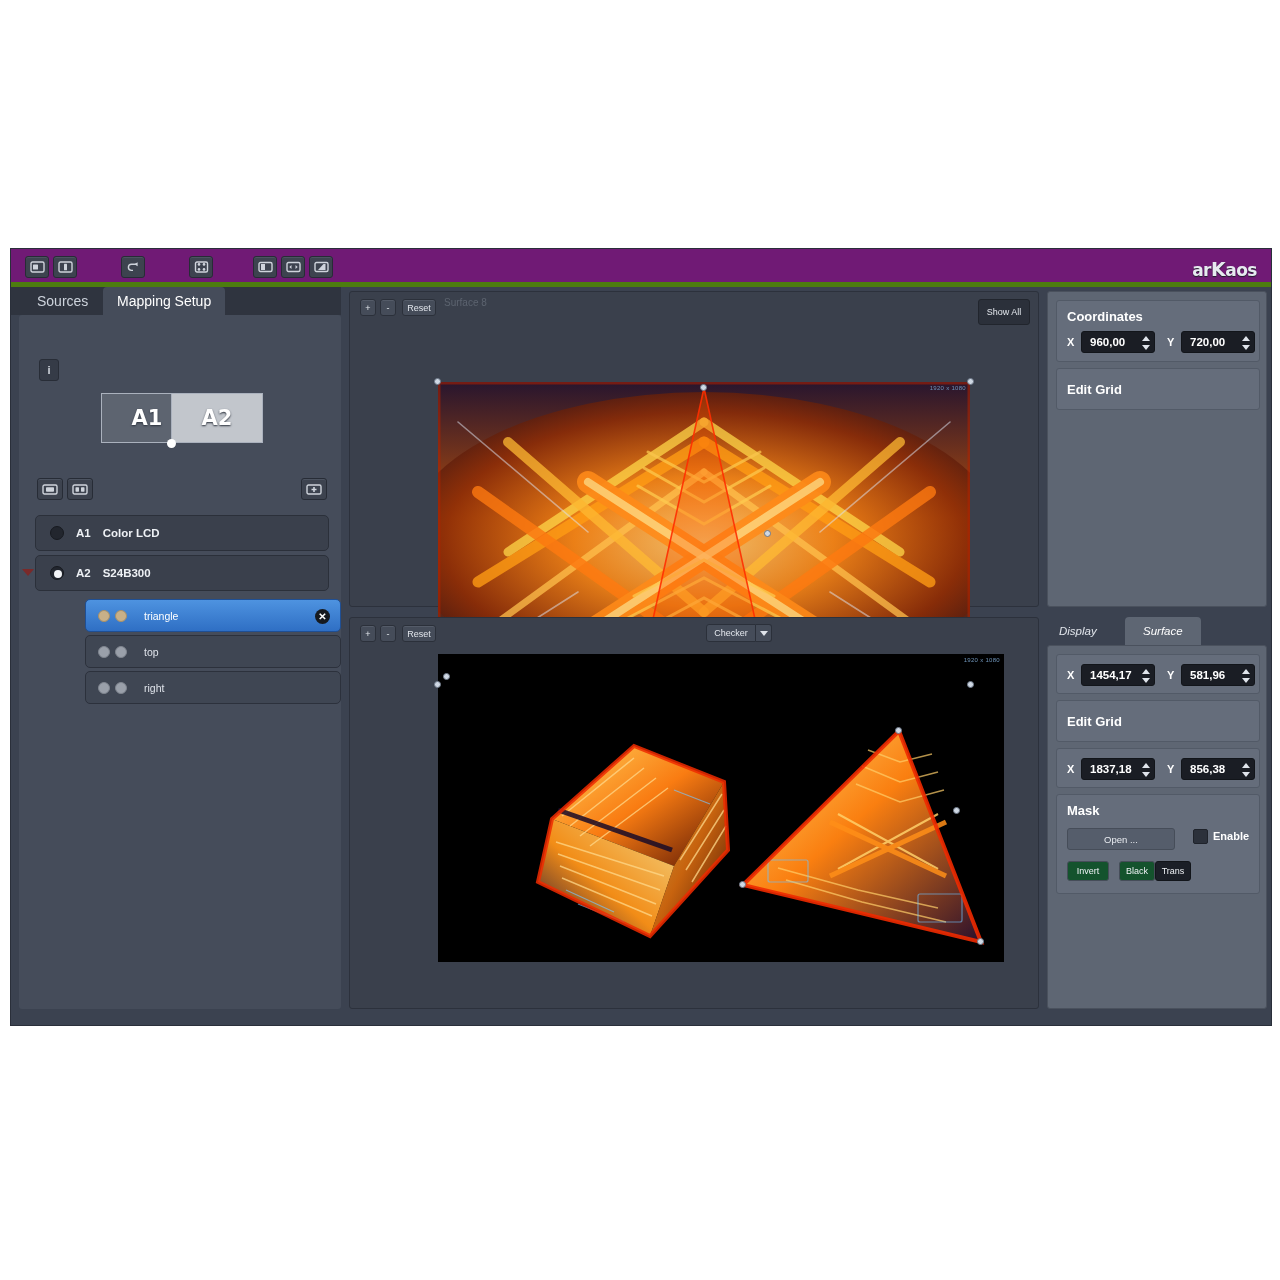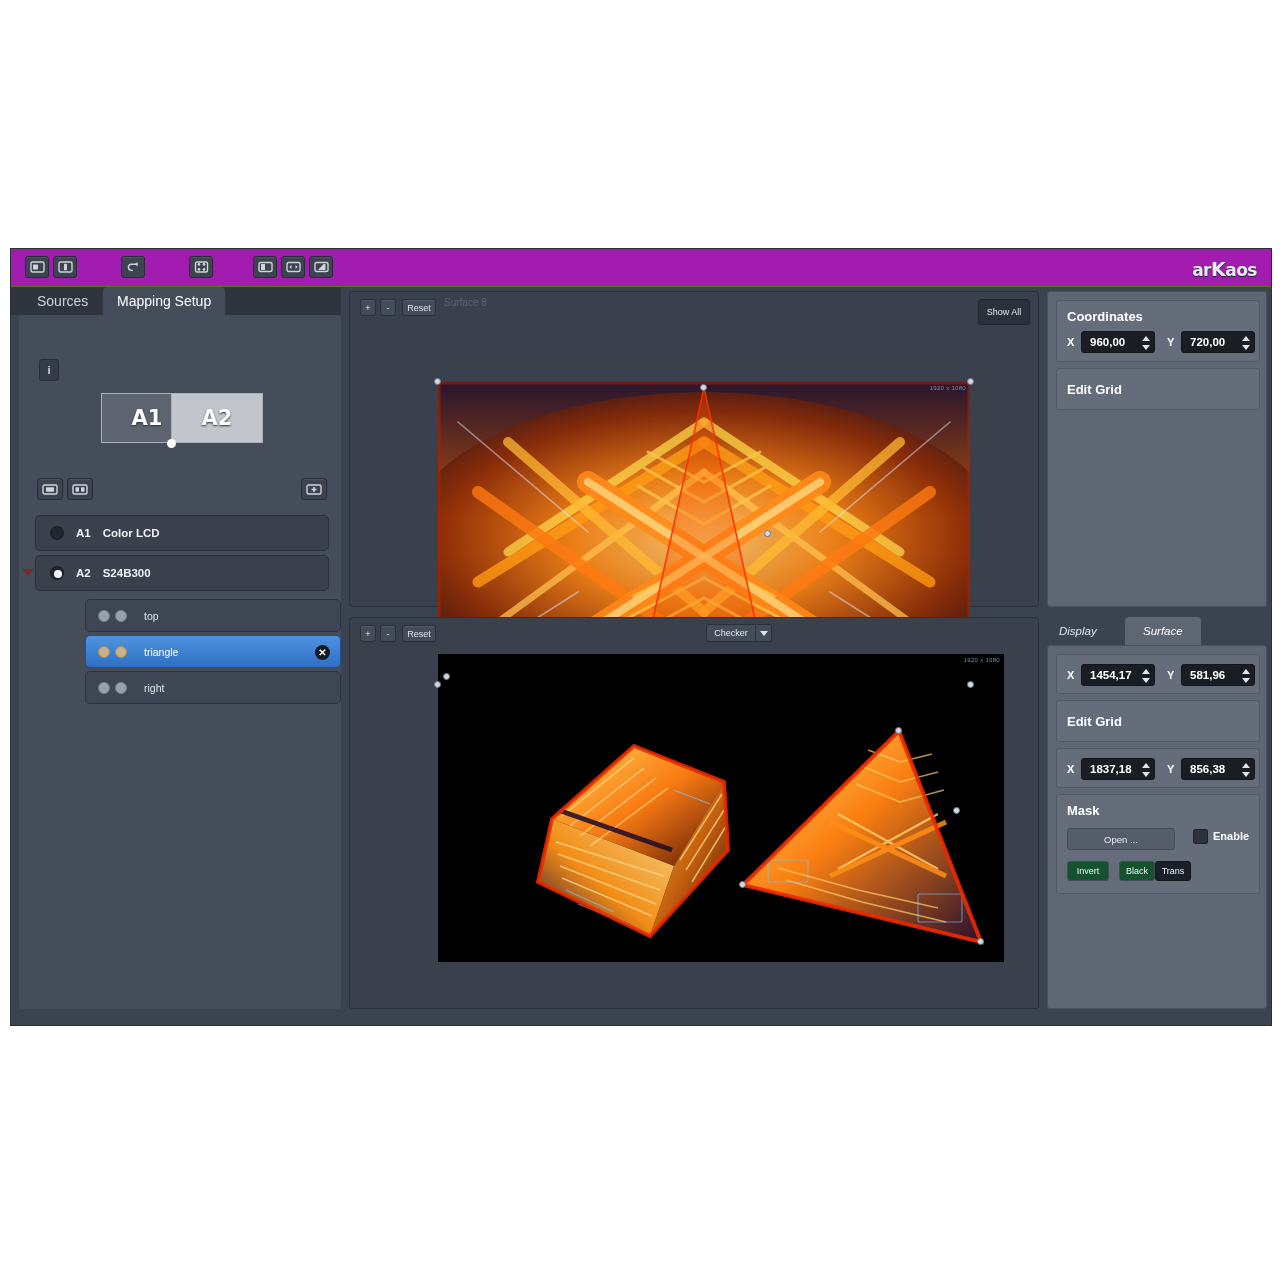--- a/index.html
+++ b/index.html
@@ -14,22 +14,22 @@
     left: 10px; top: 248px;
     width: 1262px; height: 778px;
     background: #3b4250;
     border: 1px solid #2a2f3a;
   }
 
   
   #toolbar {
     position: absolute; left: 0; top: 0;
     width: 100%; height: 38px;
-    background: #a21caf;
-    border-bottom: 1px solid #4d7c0f;
+    background: #701a75;
+    border-bottom: 5px solid #4d7c0f;
   }
   .tb-group { position: absolute; top: 7px; display: flex; gap: 4px; }
   .tb-btn {
     width: 24px; height: 22px;
     background: #3d434f;
     border: 1px solid #272c36;
     border-radius: 3px;
     display: flex; align-items: center; justify-content: center;
     box-shadow: inset 0 1px 0 #4c5360;
   }
@@ -431,30 +431,30 @@
       </div>
 
       <div class="disp-row">
         <span class="caret"></span>
         <span class="radio on"></span>
         <span class="dlabel">A2</span>
         <span>S24B300</span>
       </div>
 
       <div id="surface-list">
-        <div class="surf-row">
-          <span class="dot"></span>
-          <span class="dot"></span>
-          <span class="slabel">top</span>
-        </div>
         <div class="surf-row selected">
           <span class="dot"></span>
           <span class="dot"></span>
           <span class="slabel">triangle</span>
           <span class="close-x">✕</span>
+        </div>
+        <div class="surf-row">
+          <span class="dot"></span>
+          <span class="dot"></span>
+          <span class="slabel">top</span>
         </div>
         <div class="surf-row">
           <span class="dot"></span>
           <span class="dot"></span>
           <span class="slabel">right</span>
         </div>
       </div>
     </div>
   </div>
 

